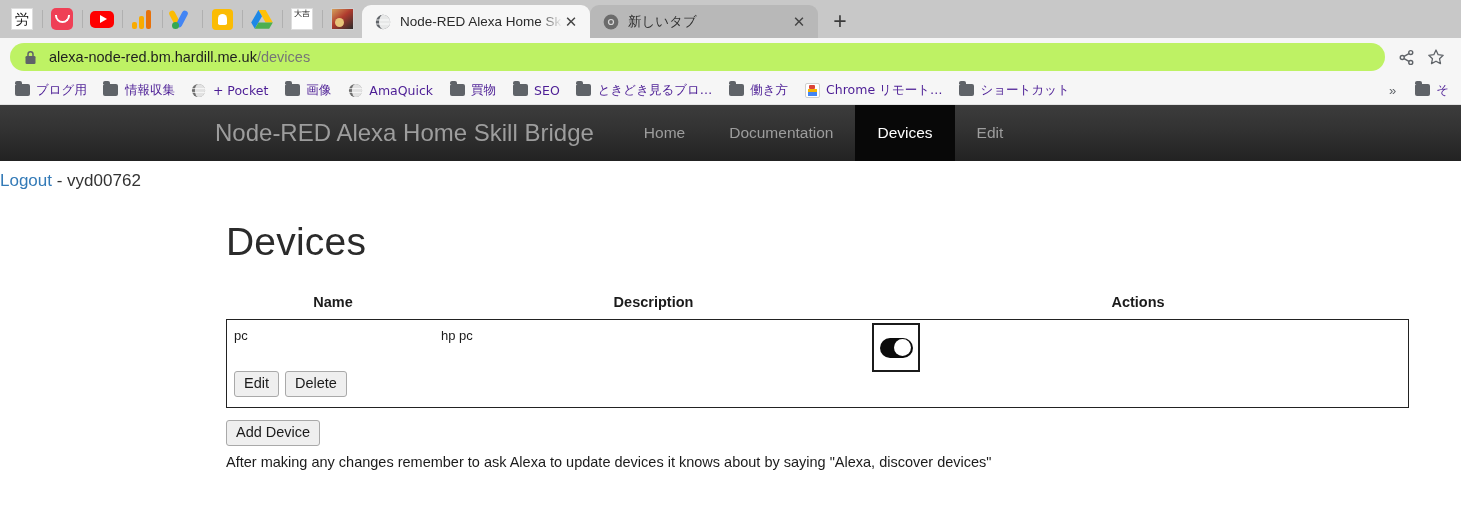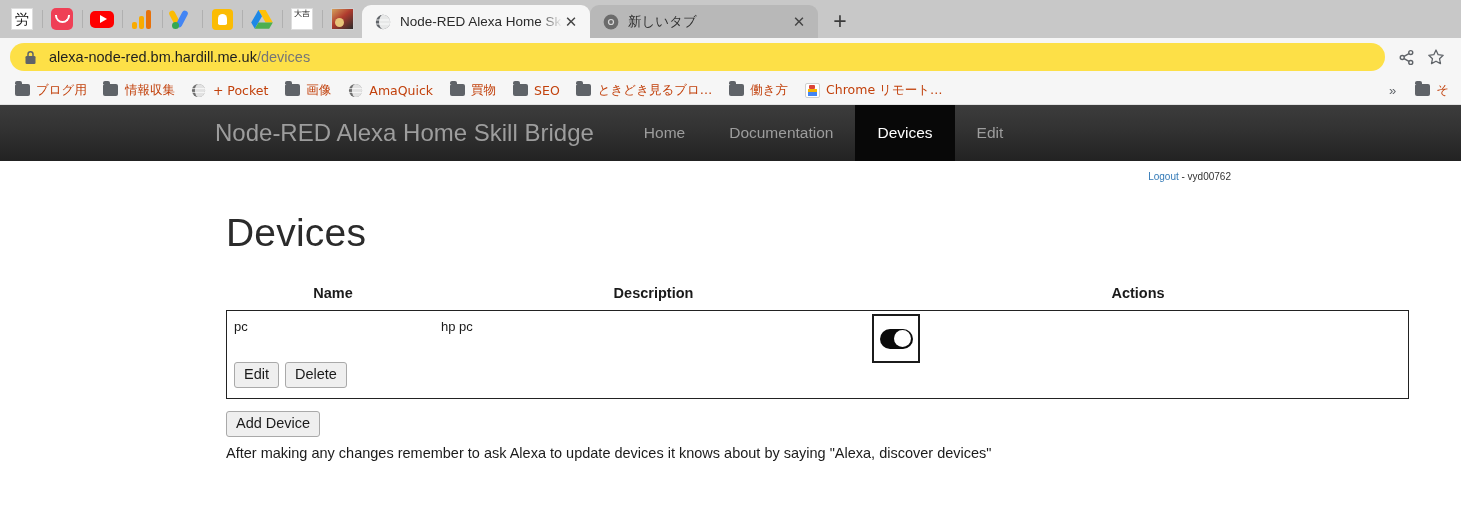--- a/index.html
+++ b/index.html
@@ -153,21 +153,21 @@
   
   .toolbar {
     height: 38px;
     background: #f6f6f6;
     display: flex; align-items: center;
     padding: 0 10px;
   }
   .omnibox {
     flex: 1 1 auto;
     height: 28px;
-    background: #fde047;
+    background: #bef264;
     border-radius: 14px;
     display: flex; align-items: center;
     padding: 0 14px;
     margin-right: 6px;
   }
   .lock-icon { width: 13px; height: 15px; flex: none; margin-right: 12px; }
   .url { font-size: 14.5px; color: #1f1f1f; white-space: nowrap; }
   .url .path { color: #767676; }
   .tb-btn {
     width: 30px; height: 28px; flex: none;
@@ -184,21 +184,21 @@
     border-bottom: 1px solid #e2e2e2;
     overflow: hidden;
     position: relative;
   }
   .bm {
     display: flex; align-items: center;
     padding: 0 8px; height: 24px;
     flex: none;
   }
   .bm-label {
-    font-size: 12.5px; color: #c2410c;
+    font-size: 12.5px; color: #4c1d95;
     white-space: nowrap;
     font-family: "DejaVu Sans", sans-serif;
   }
   .bm-icon { width: 16px; height: 16px; margin-right: 6px; flex: none;
              display: flex; align-items: center; justify-content: center; }
   .folder {
     width: 15px; height: 12px; background: #5f6368;
     border-radius: 1.5px 2px 2px 2px; position: relative;
   }
   .folder::before {
@@ -244,22 +244,22 @@
   .nav-link {
     display: flex; align-items: center;
     padding: 0 22px;
     color: #9d9d9d;
     font-size: 15.5px;
     white-space: nowrap;
   }
   .nav-link.active { color: #ffffff; background: #080808; }
 
   .logout-line {
-    text-align: right;
-    font-size: 10px;
+    text-align: left;
+    font-size: 17px;
     color: #333;
     padding-top: 10px;
     padding-right: 230px;
   }
   .logout-line a { color: #337ab7; text-decoration: none; }
 
   .content { padding-left: 226px; padding-right: 52px; }
 
   .h1 {
     font-size: 39px;
@@ -507,20 +507,26 @@
           <span class="folder"></span>
         </span>
         <span class="bm-label">働き方</span>
       </div>
     <div class="bm">
         <span class="bm-icon">
           <span class="ic-crd"></span>
         </span>
         <span class="bm-label">Chrome リモート…</span>
       </div>
+    <div class="bm">
+        <span class="bm-icon">
+          <span class="folder"></span>
+        </span>
+        <span class="bm-label">ショートカット</span>
+      </div>
     <div class="bm-overflow">»</div>
     <div class="bm">
         <span class="bm-icon">
           <span class="folder"></span>
         </span>
         <span class="bm-label">そ</span>
       </div>
   </div>
 
   <div class="page">

